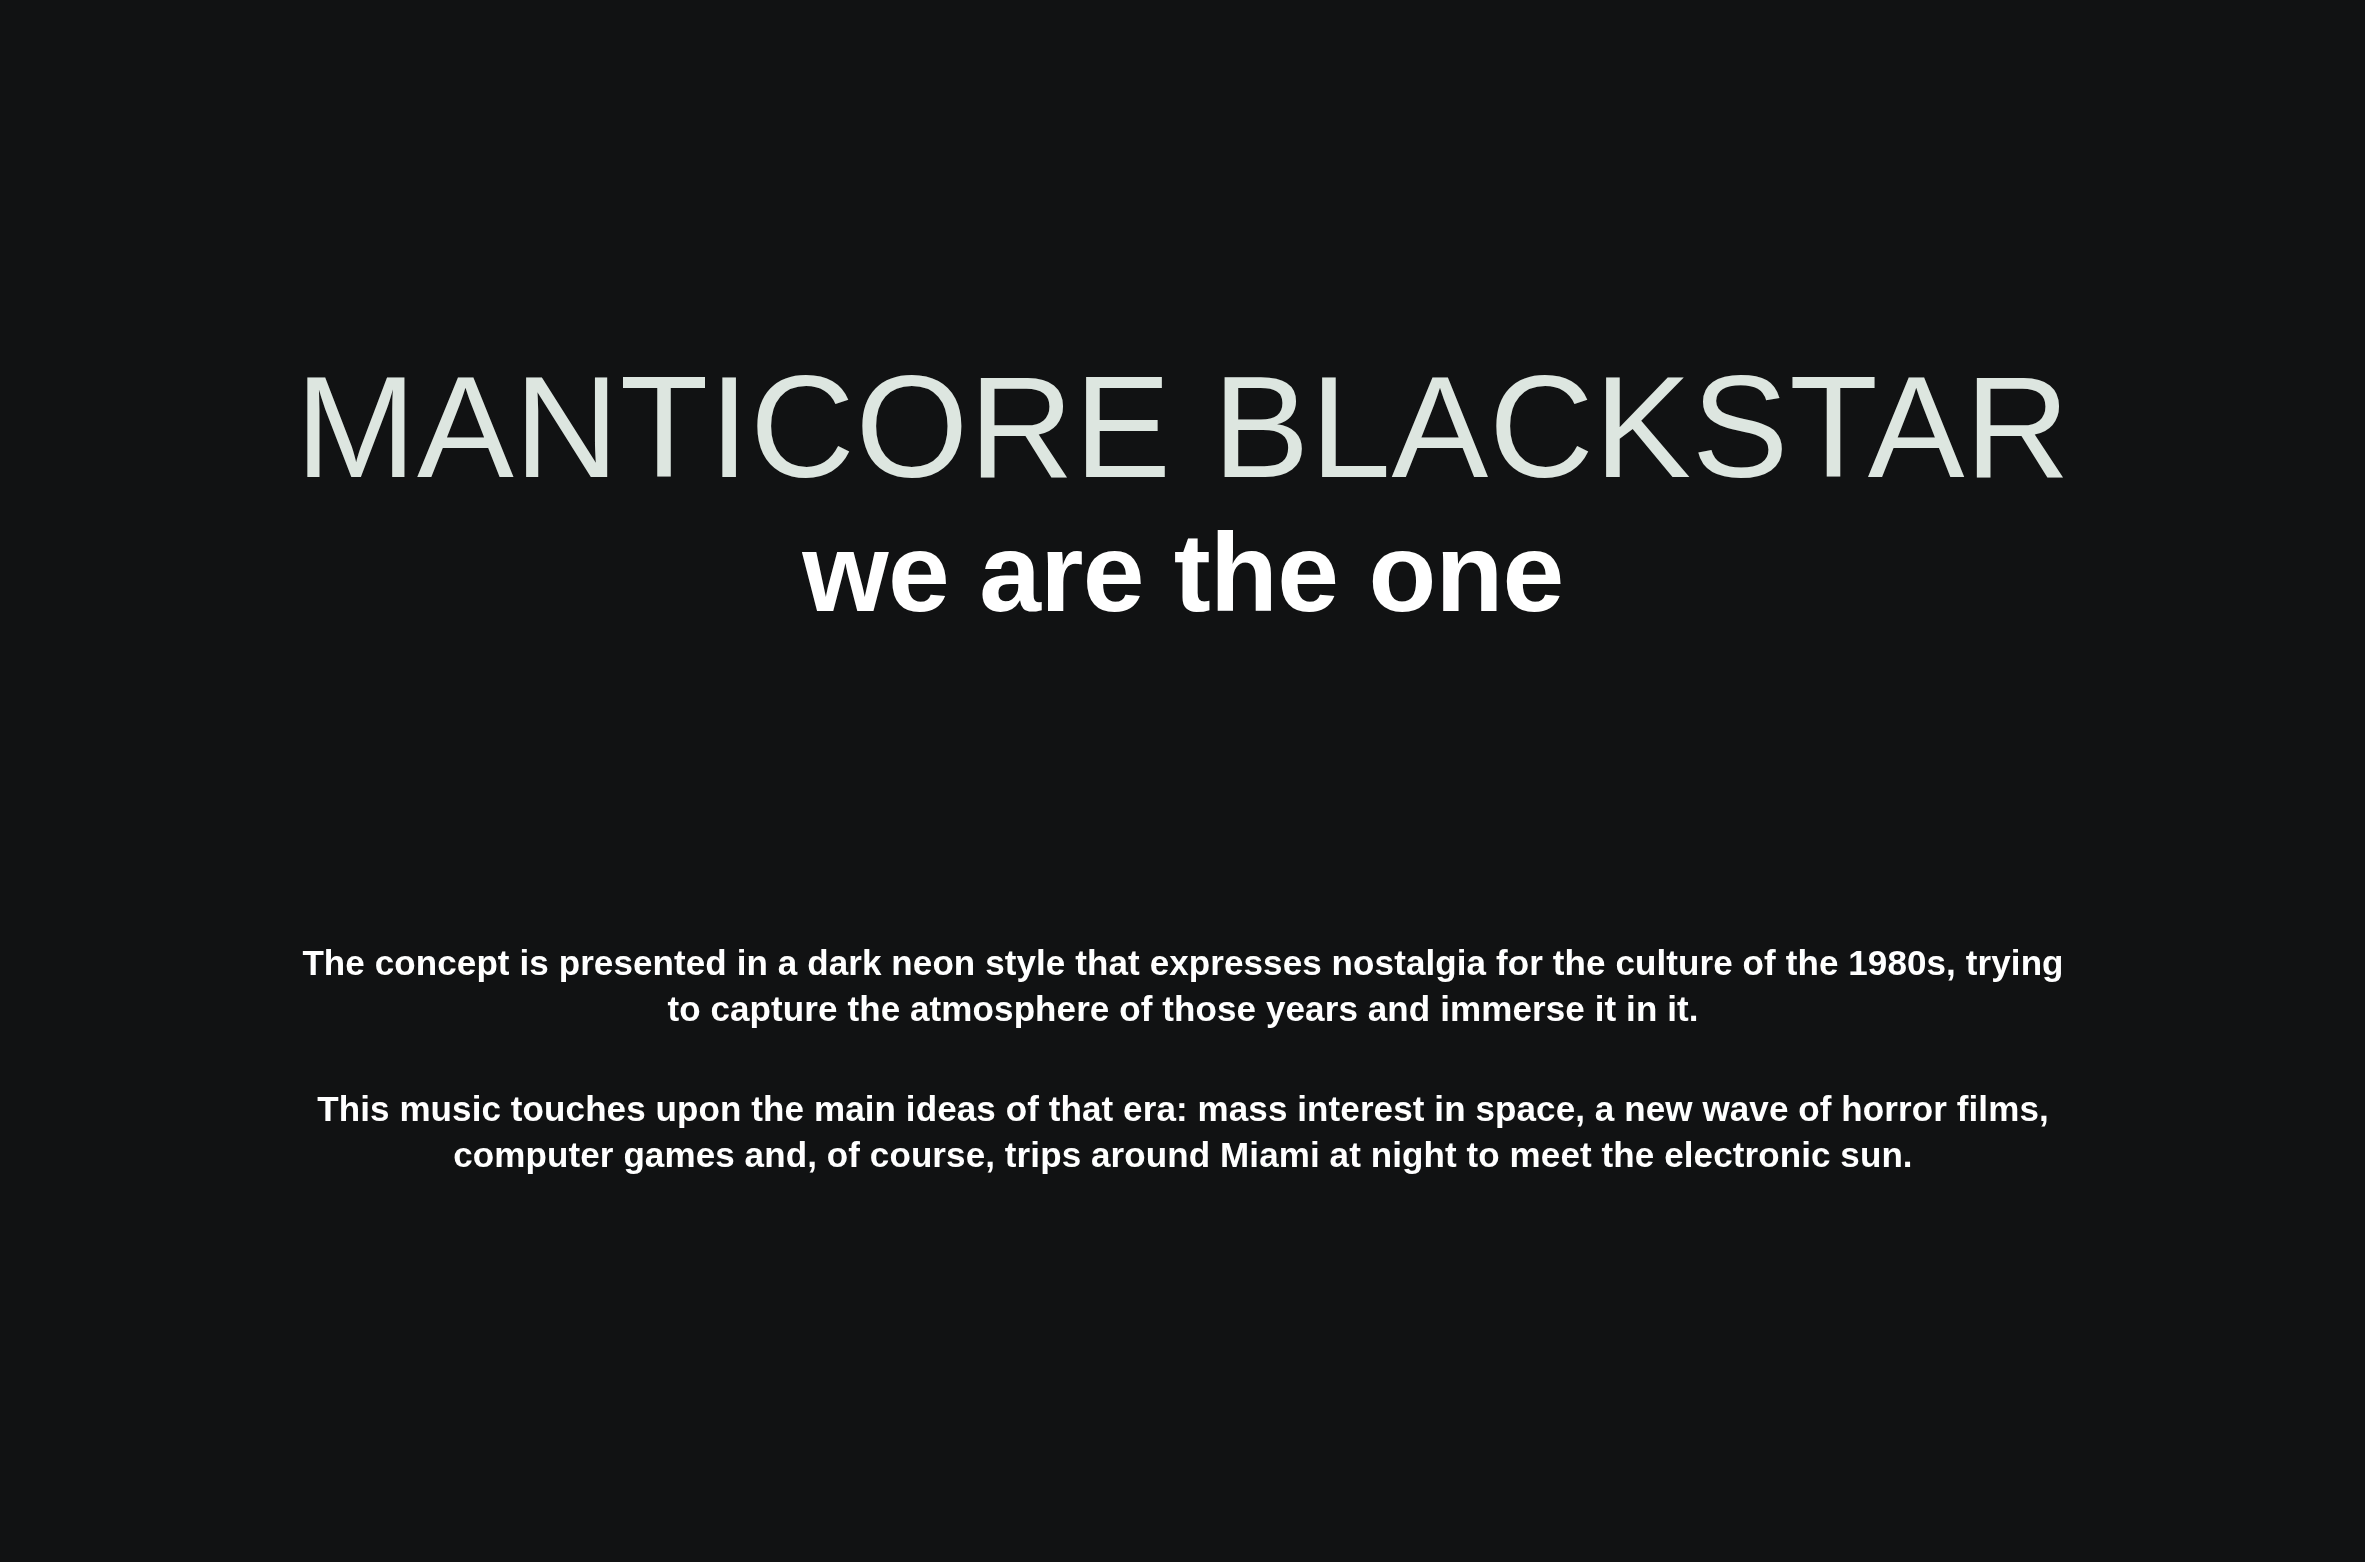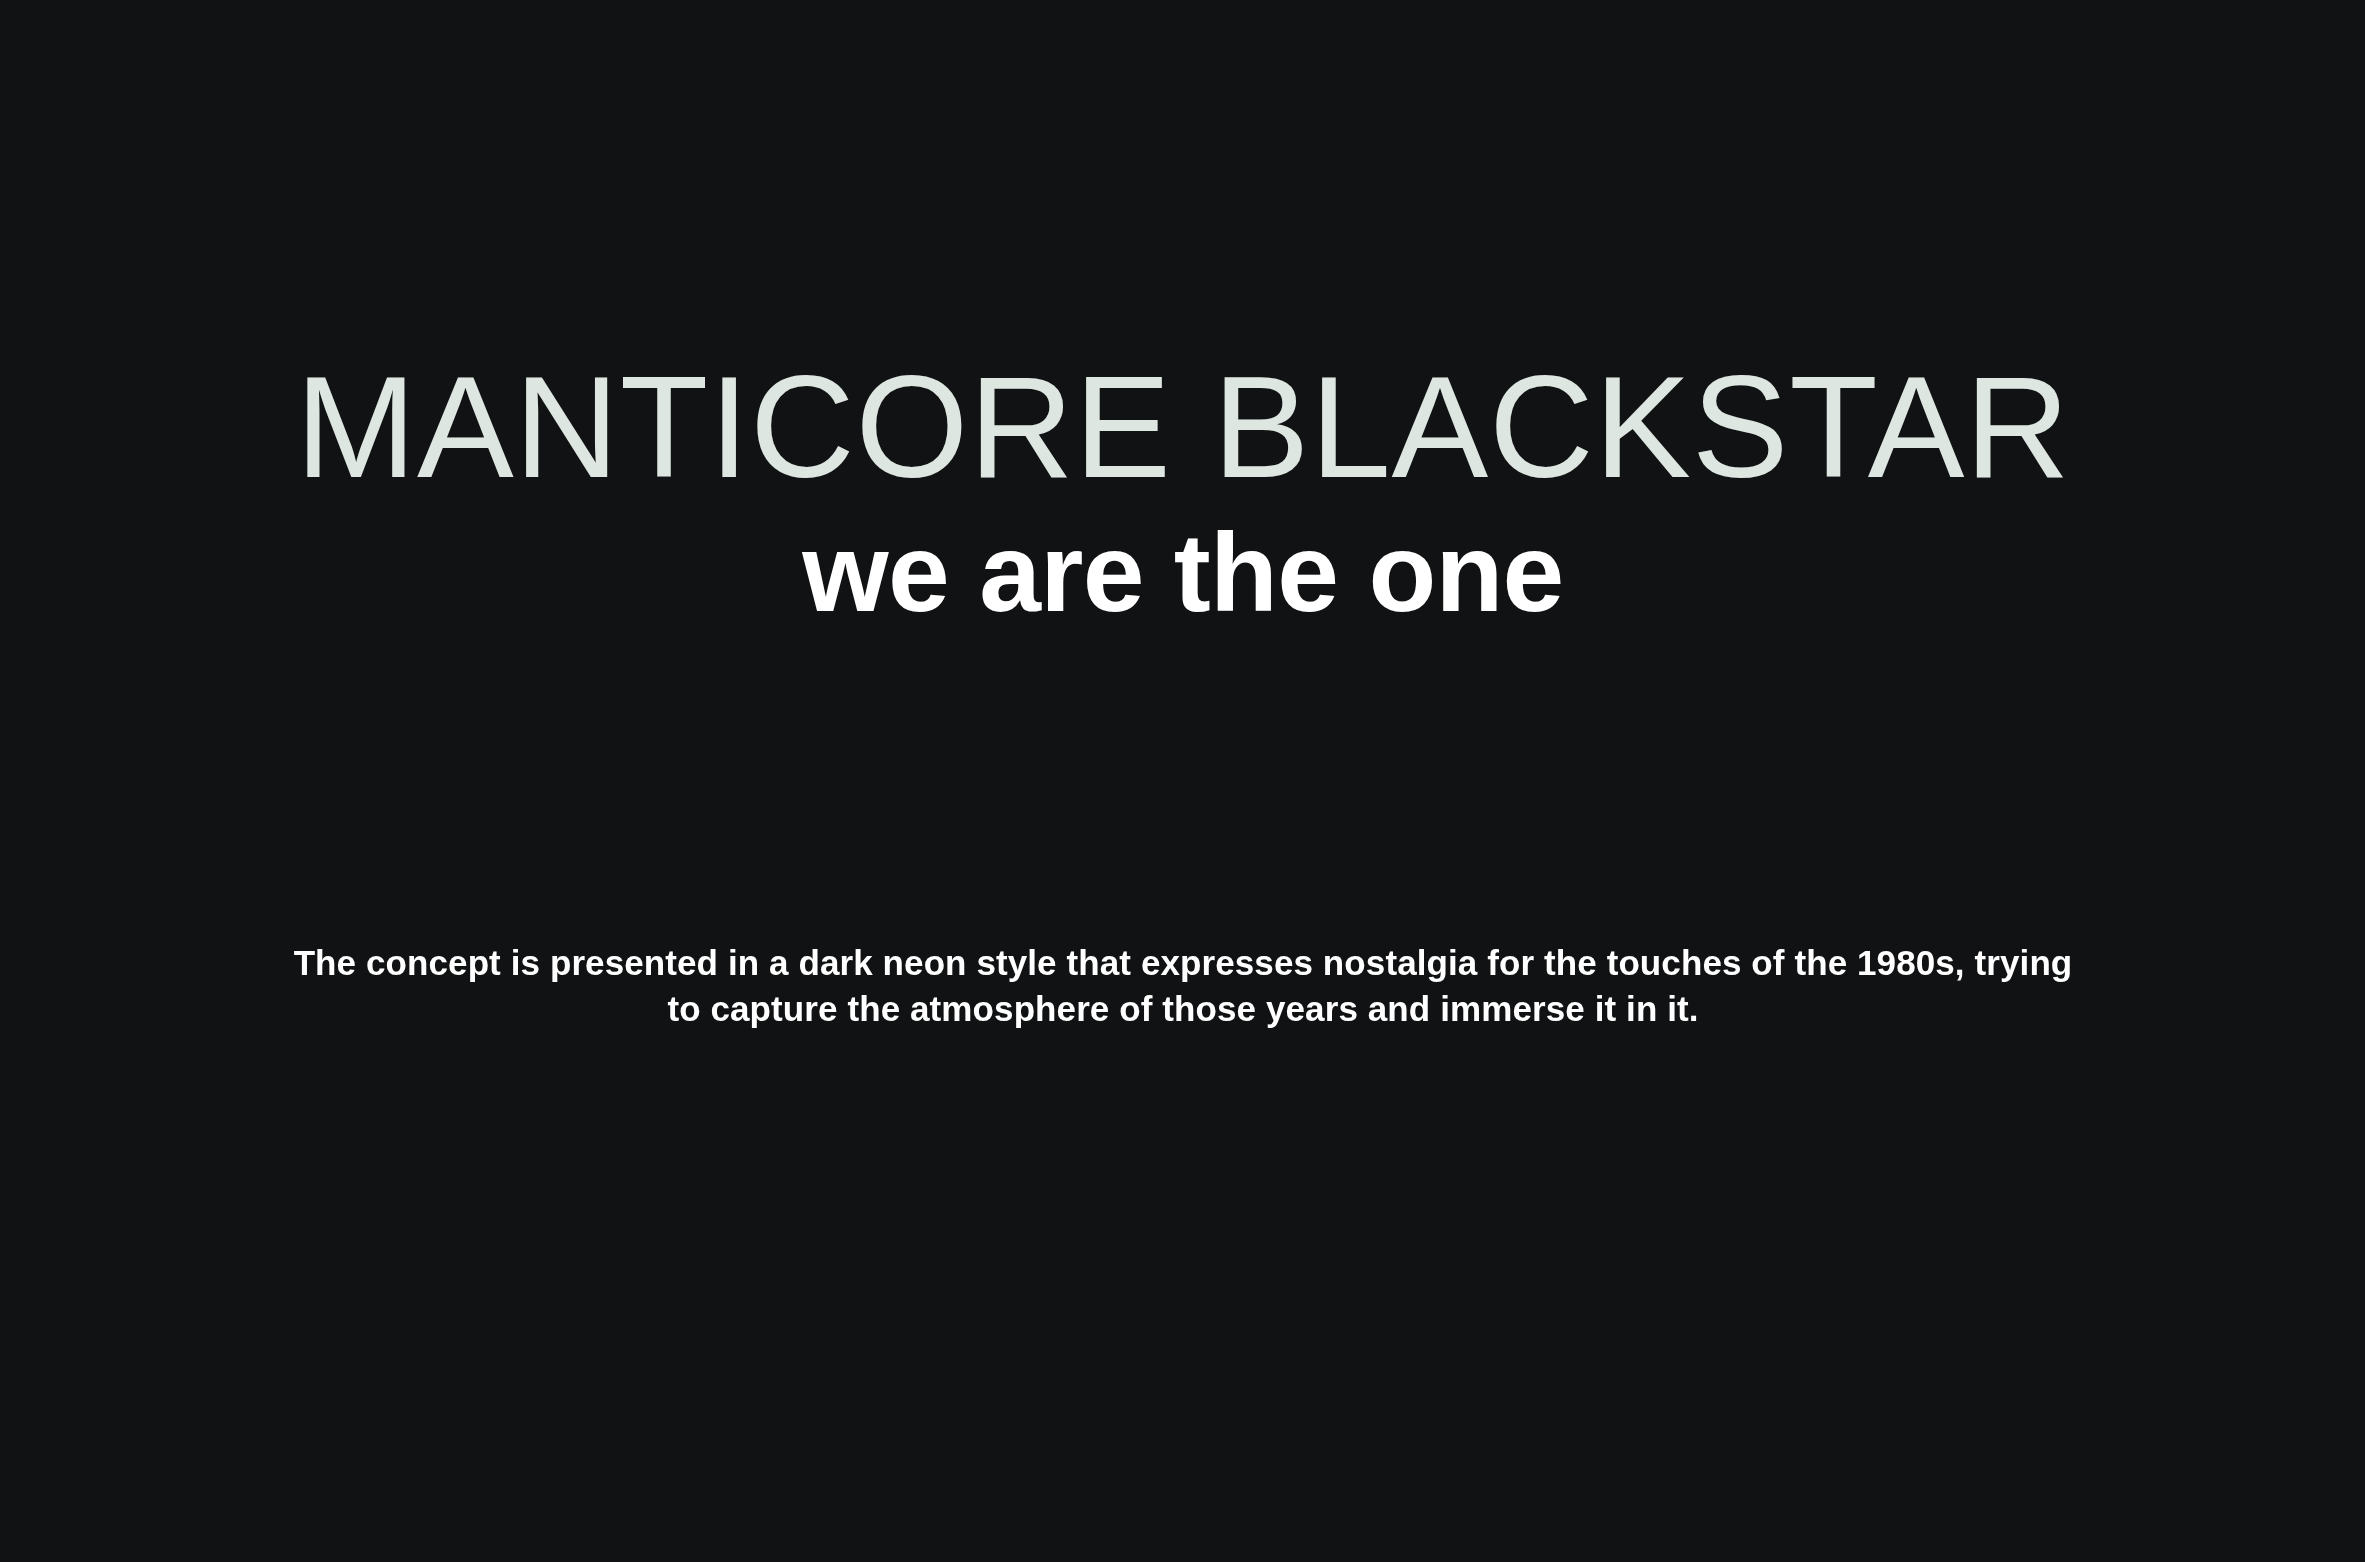--- a/index.html
+++ b/index.html
@@ -87,19 +87,20 @@
 <div class="slide">
 
   <div class="hero">
     <span class="band-name">MANTICORE BLACKSTAR</span>
     <span class="album-title">we are the one</span>
   </div>
 
   <div class="body-copy">
 
 
-    <p class="para">The concept is presented in a dark neon style that expresses nostalgia for the touches of the 1980s, trying to capture the atmosphere of those years and immerse it in it.</p>
+    <p class="para">The concept is presented in a dark neon style that expresses nostalgia for the culture of the 1980s, trying to capture the atmosphere of those years and immerse it in it.</p>
 
+    <p class="para">This music touches upon the main ideas of that era: mass interest in space, a new wave of horror films, computer games and, of course, trips around Miami at night to meet the electronic sun.</p>
 
   </div>
 
 </div>
 
 
 </body></html>

